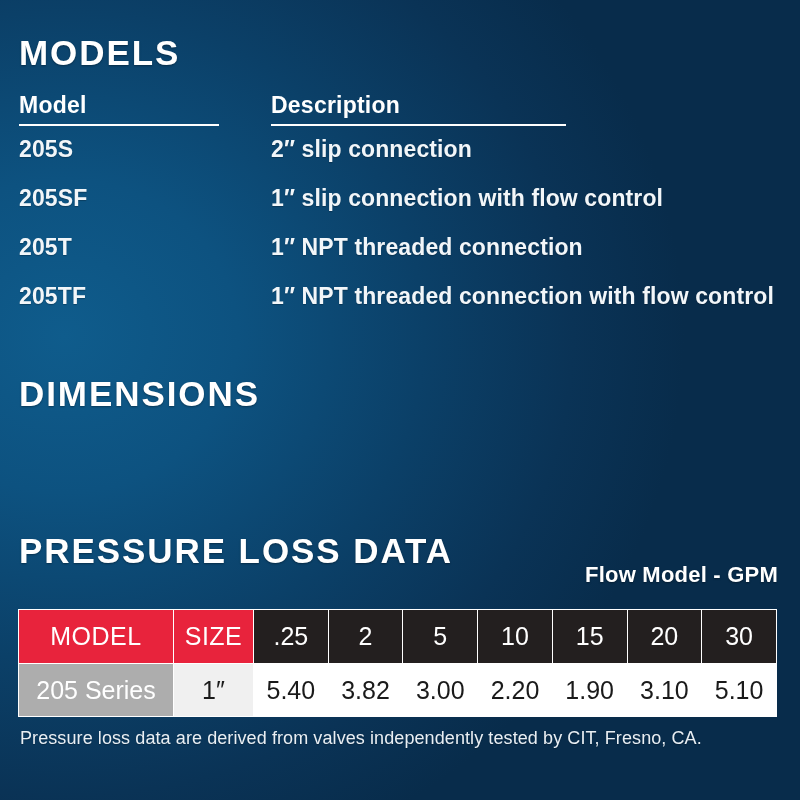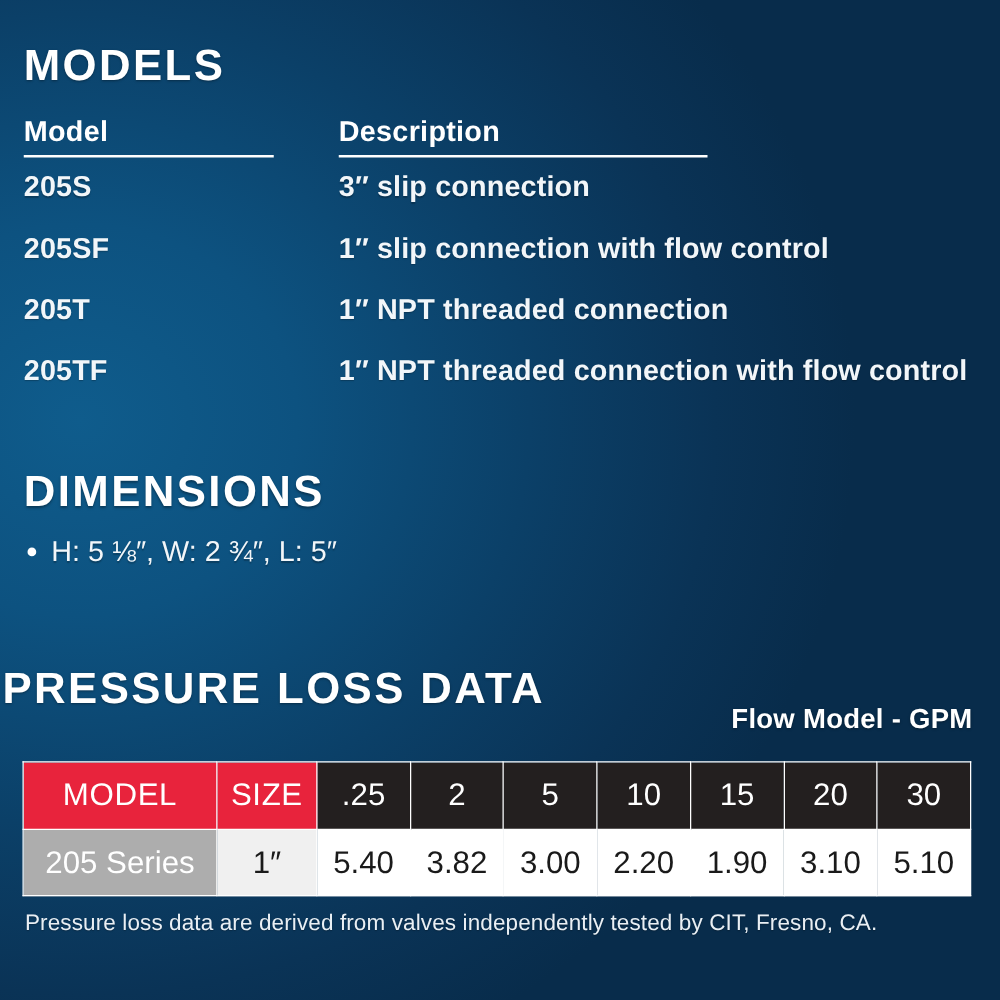--- a/index.html
+++ b/index.html
@@ -30,21 +30,21 @@
     position: absolute;
     color: #ffffff;
     font-weight: bold;
     letter-spacing: 0.055em;
     text-shadow: 0 1px 2px rgba(0,0,0,0.35);
     white-space: nowrap;
   }
 
   #models-heading  { left: 19px; top: 33px;  font-size: 35px; }
   #dims-heading    { left: 19px; top: 374px; font-size: 35px; }
-  #pressure-heading{ left: 2px; top: 531px; font-size: 35px; }
+  #pressure-heading{ left: 19px; top: 531px; font-size: 35px; }
 
   
   .models-block {
     position: absolute;
     left: 0; top: 92px;
     width: 800px;
   }
   .models-head-row {
     position: relative;
     height: 36px;
@@ -192,42 +192,39 @@
 
   <div class="models-block">
     <div class="models-head-row">
       <div class="col-head model-head">Model</div>
       <div class="col-head desc-head">Description</div>
     </div>
 
     <div class="models-rows">
       <div class="model-row">
         <div class="model-cell">205S</div>
-        <div class="desc-cell">3″ slip connection</div>
+        <div class="desc-cell">2″ slip connection</div>
       </div>
       <div class="model-row">
         <div class="model-cell">205SF</div>
         <div class="desc-cell">1″ slip connection with flow control</div>
       </div>
       <div class="model-row">
         <div class="model-cell">205T</div>
         <div class="desc-cell">1″ NPT threaded connection</div>
       </div>
       <div class="model-row">
         <div class="model-cell">205TF</div>
         <div class="desc-cell">1″ NPT threaded connection with flow control</div>
       </div>
     </div>
   </div>
 
   <div class="section-heading" id="dims-heading">DIMENSIONS</div>
 
-  <div class="dims-line">
-    <span class="dims-bullet"></span><span>H: 5 ⅛″,  W: 2 ¾″,  L: 5″</span>
-  </div>
 
   <div class="section-heading" id="pressure-heading">PRESSURE LOSS DATA</div>
 
   <div id="flow-rate-label">Flow Model - GPM</div>
 
   <table class="pl-table">
     <colgroup>
       <col class="col-model">
         <col class="col-size">
       <col class="col-data">

